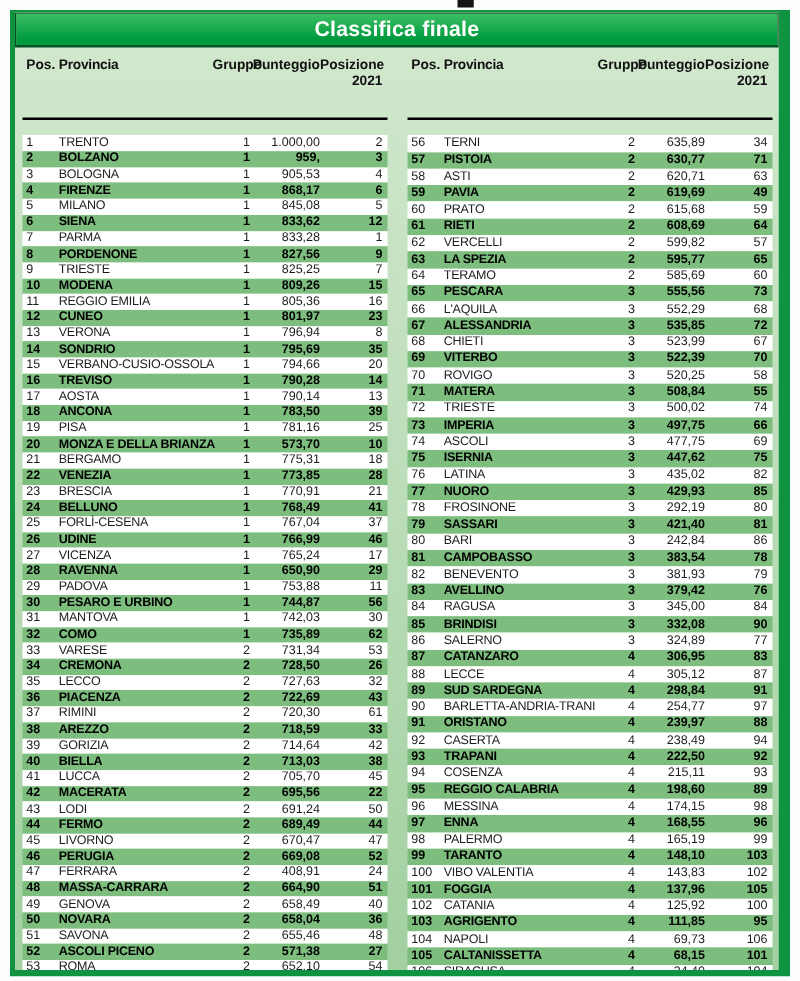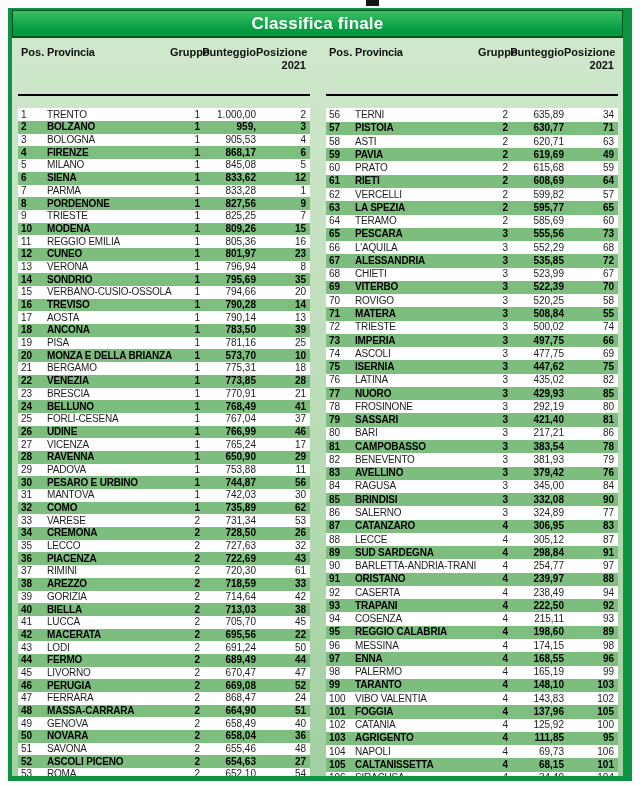--- a/index.html
+++ b/index.html
@@ -407,21 +407,21 @@
               <div class="c c-pos">46</div>
               <div class="c c-provincia">PERUGIA</div>
               <div class="c c-gruppo">2</div>
               <div class="c c-punteggio">669,08</div>
               <div class="c c-posizione">52</div>
             </div>
             <div class="trow w">
               <div class="c c-pos">47</div>
               <div class="c c-provincia">FERRARA</div>
               <div class="c c-gruppo">2</div>
-              <div class="c c-punteggio">868,47</div>
+              <div class="c c-punteggio">408,91</div>
               <div class="c c-posizione">24</div>
             </div>
             <div class="trow g">
               <div class="c c-pos">48</div>
               <div class="c c-provincia">MASSA-CARRARA</div>
               <div class="c c-gruppo">2</div>
               <div class="c c-punteggio">664,90</div>
               <div class="c c-posizione">51</div>
             </div>
             <div class="trow w">
@@ -442,21 +442,21 @@
               <div class="c c-pos">51</div>
               <div class="c c-provincia">SAVONA</div>
               <div class="c c-gruppo">2</div>
               <div class="c c-punteggio">655,46</div>
               <div class="c c-posizione">48</div>
             </div>
             <div class="trow g">
               <div class="c c-pos">52</div>
               <div class="c c-provincia">ASCOLI PICENO</div>
               <div class="c c-gruppo">2</div>
-              <div class="c c-punteggio">654,63</div>
+              <div class="c c-punteggio">571,38</div>
               <div class="c c-posizione">27</div>
             </div>
             <div class="trow w">
               <div class="c c-pos">53</div>
               <div class="c c-provincia">ROMA</div>
               <div class="c c-gruppo">2</div>
               <div class="c c-punteggio">652,10</div>
               <div class="c c-posizione">54</div>
             </div>
             <div class="trow g">
@@ -653,21 +653,21 @@
               <div class="c c-pos">79</div>
               <div class="c c-provincia">SASSARI</div>
               <div class="c c-gruppo">3</div>
               <div class="c c-punteggio">421,40</div>
               <div class="c c-posizione">81</div>
             </div>
             <div class="trow w">
               <div class="c c-pos">80</div>
               <div class="c c-provincia">BARI</div>
               <div class="c c-gruppo">3</div>
-              <div class="c c-punteggio">217,21</div>
+              <div class="c c-punteggio">242,84</div>
               <div class="c c-posizione">86</div>
             </div>
             <div class="trow g">
               <div class="c c-pos">81</div>
               <div class="c c-provincia">CAMPOBASSO</div>
               <div class="c c-gruppo">3</div>
               <div class="c c-punteggio">383,54</div>
               <div class="c c-posizione">78</div>
             </div>
             <div class="trow w">

